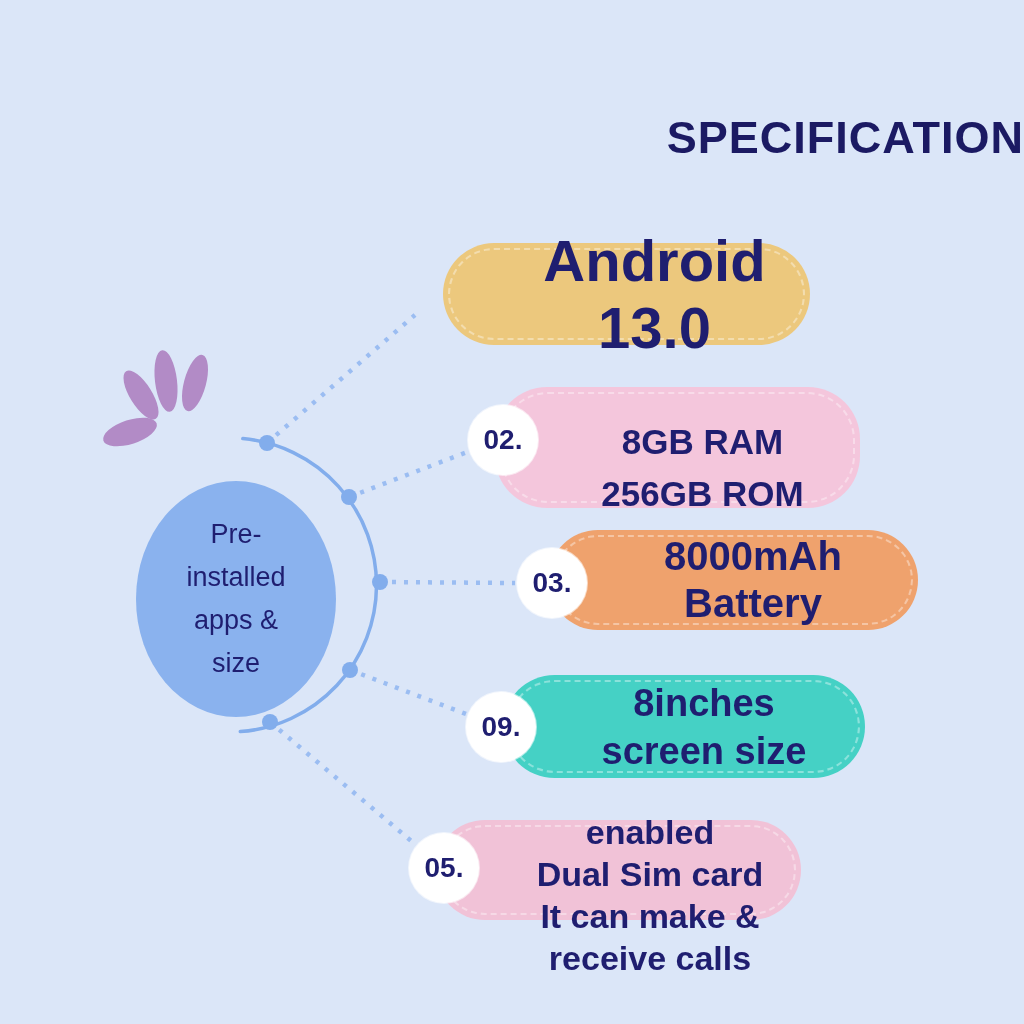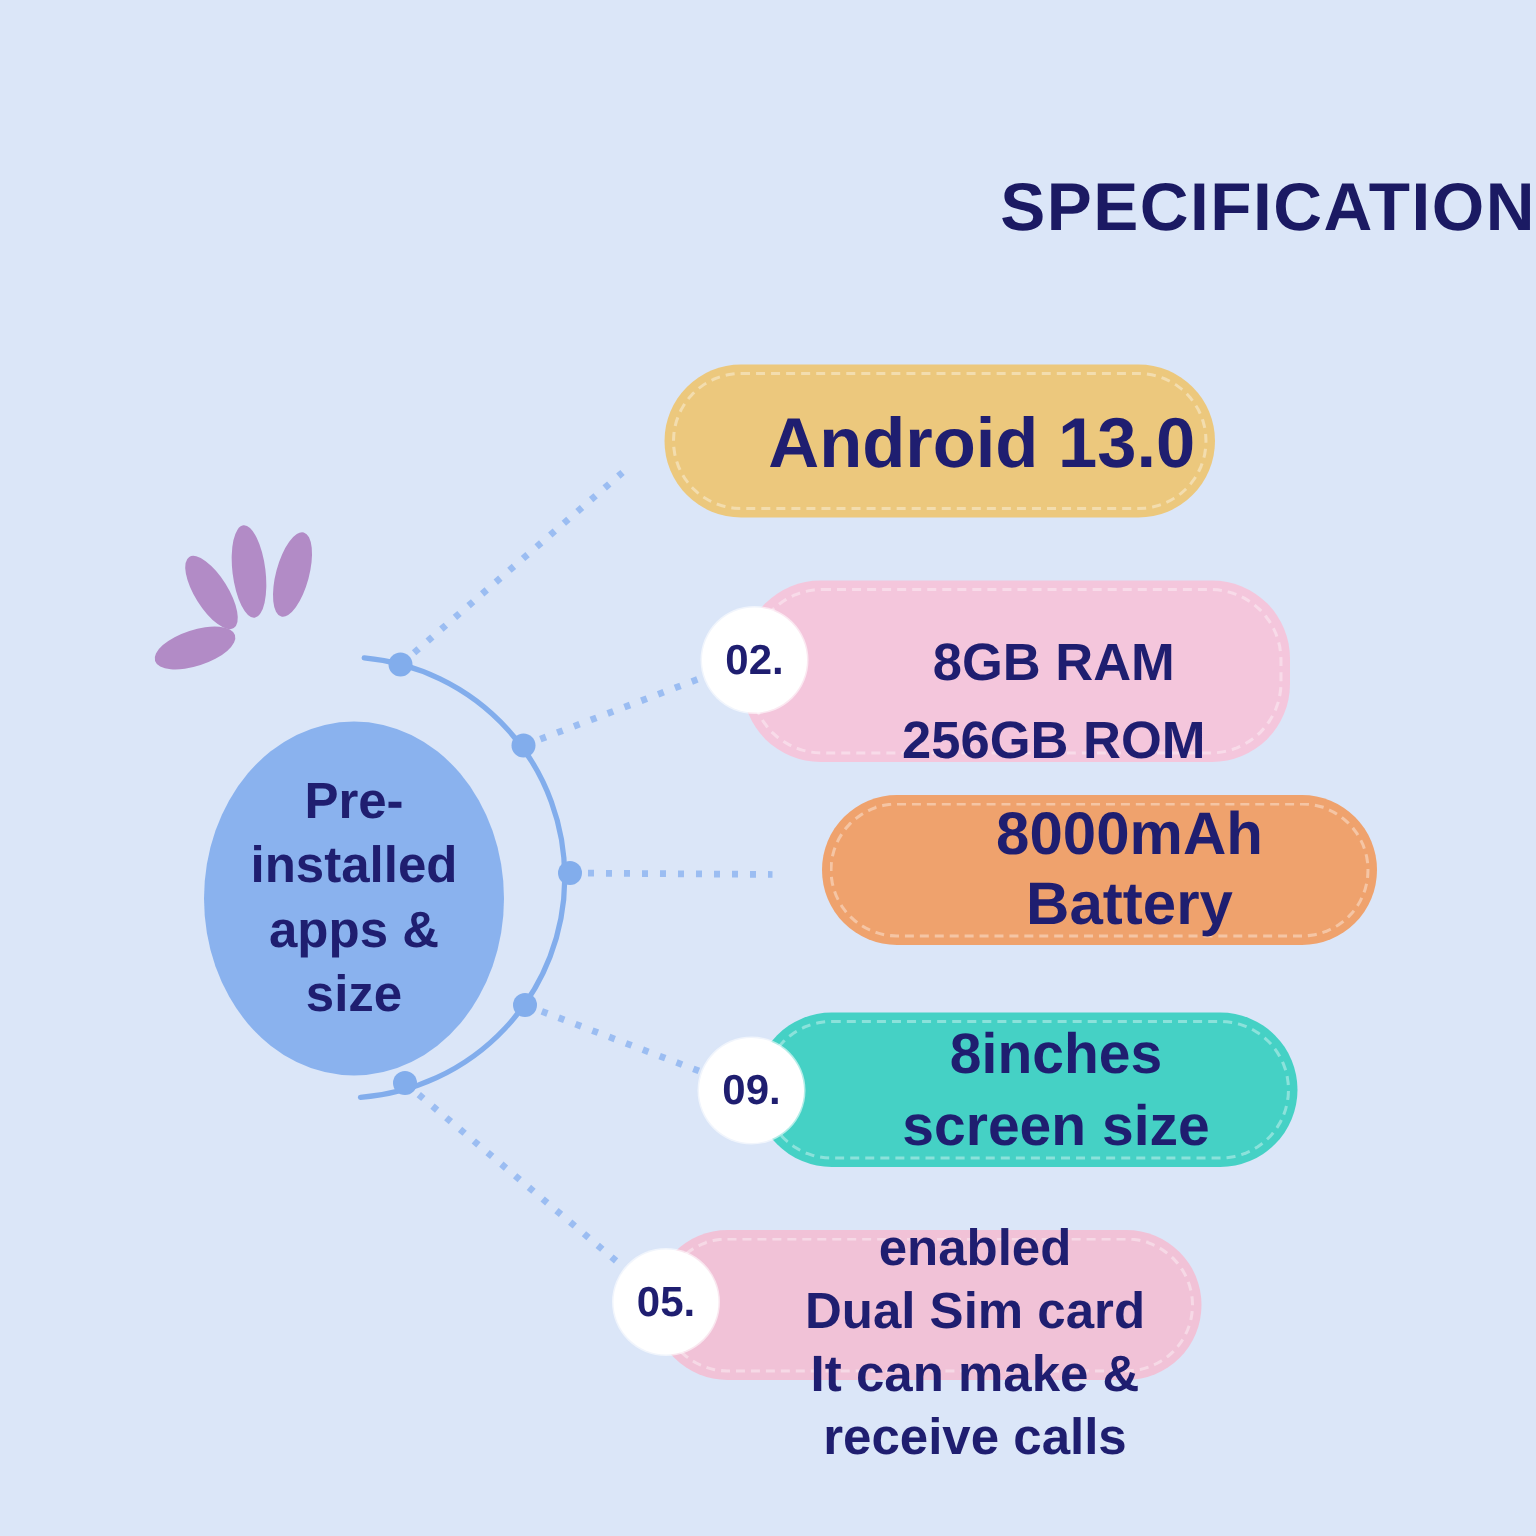--- a/index.html
+++ b/index.html
@@ -14,21 +14,21 @@
     position:absolute;left:0;right:0;top:112px;
     margin:0;text-align:right;
     font-size:45px;font-weight:800;letter-spacing:1px;
     color:var(--navy-deep,#1b1a63);
   }
   .decor-svg{position:absolute;left:0;top:0;pointer-events:none;}
   .center-circle{
     position:absolute;left:136px;top:481px;width:200px;height:236px;
     background:var(--center-fill,#8ab2ee);border-radius:50%;
     display:flex;flex-direction:column;align-items:center;justify-content:center;
-    color:var(--navy,#1f1e70);font-weight:700;font-size:34px;line-height:43px;
+    color:var(--navy,#1f1e70);font-weight:400;font-size:27px;line-height:43px;
     text-align:center;
   }
   .pill{
     position:absolute;border-radius:52px;
     display:flex;align-items:center;
     color:var(--navy,#1f1e70);font-weight:700;
   }
   .pill::after{
     content:"";position:absolute;inset:5px;border-radius:48px;
     border:2px dashed rgba(255,255,255,0.38);pointer-events:none;
@@ -36,21 +36,21 @@
   .pill-1{left:443px;top:243px;width:367px;height:102px;}
   .pill-2{left:495px;top:387px;width:365px;height:121px;}
   .pill-3{left:548px;top:530px;width:370px;height:100px;}
   .pill-4{left:503px;top:675px;width:362px;height:103px;}
   .pill-5{left:435px;top:820px;width:366px;height:100px;}
   .pill-text{
     position:relative;z-index:2;
     width:100%;text-align:center;
     display:flex;flex-direction:column;align-items:center;justify-content:center;
   }
-  .pill-1 .pill-text{padding-left:56px;font-size:47px;}
+  .pill-1 .pill-text{padding-left:56px;font-size:58px;}
   .pill-2 .pill-text{padding-left:50px;font-size:35px;line-height:52px;margin-top:40px;}
   .pill-3 .pill-text{padding-left:40px;font-size:40px;line-height:47px;}
   .pill-4 .pill-text{padding-left:40px;font-size:38px;line-height:48px;}
   .pill-5 .pill-text{
     position:absolute;left:50px;top:-9px;width:330px;
     font-size:34px;line-height:42px;justify-content:flex-start;
   }
   .badge{
     position:absolute;width:70px;height:70px;border-radius:50%;
     background:var(--badge,#ffffff);z-index:3;
@@ -112,20 +112,23 @@
     <div class="badge">
       <span>02.</span>
     </div>
     <div class="pill-text">
       <span>8GB RAM</span>
       <span>256GB  ROM</span>
     </div>
   </div>
 
   <div class="pill pill-3" style="background-color: rgb(239, 162, 109);">
+    <div class="badge">
+      <span>03.</span>
+    </div>
     <div class="pill-text">
       <span>8000mAh</span>
       <span>Battery</span>
     </div>
   </div>
 
   <div class="pill pill-4" style="background-color: rgb(69, 209, 197);">
     <div class="badge">
       <span>09.</span>
     </div>

